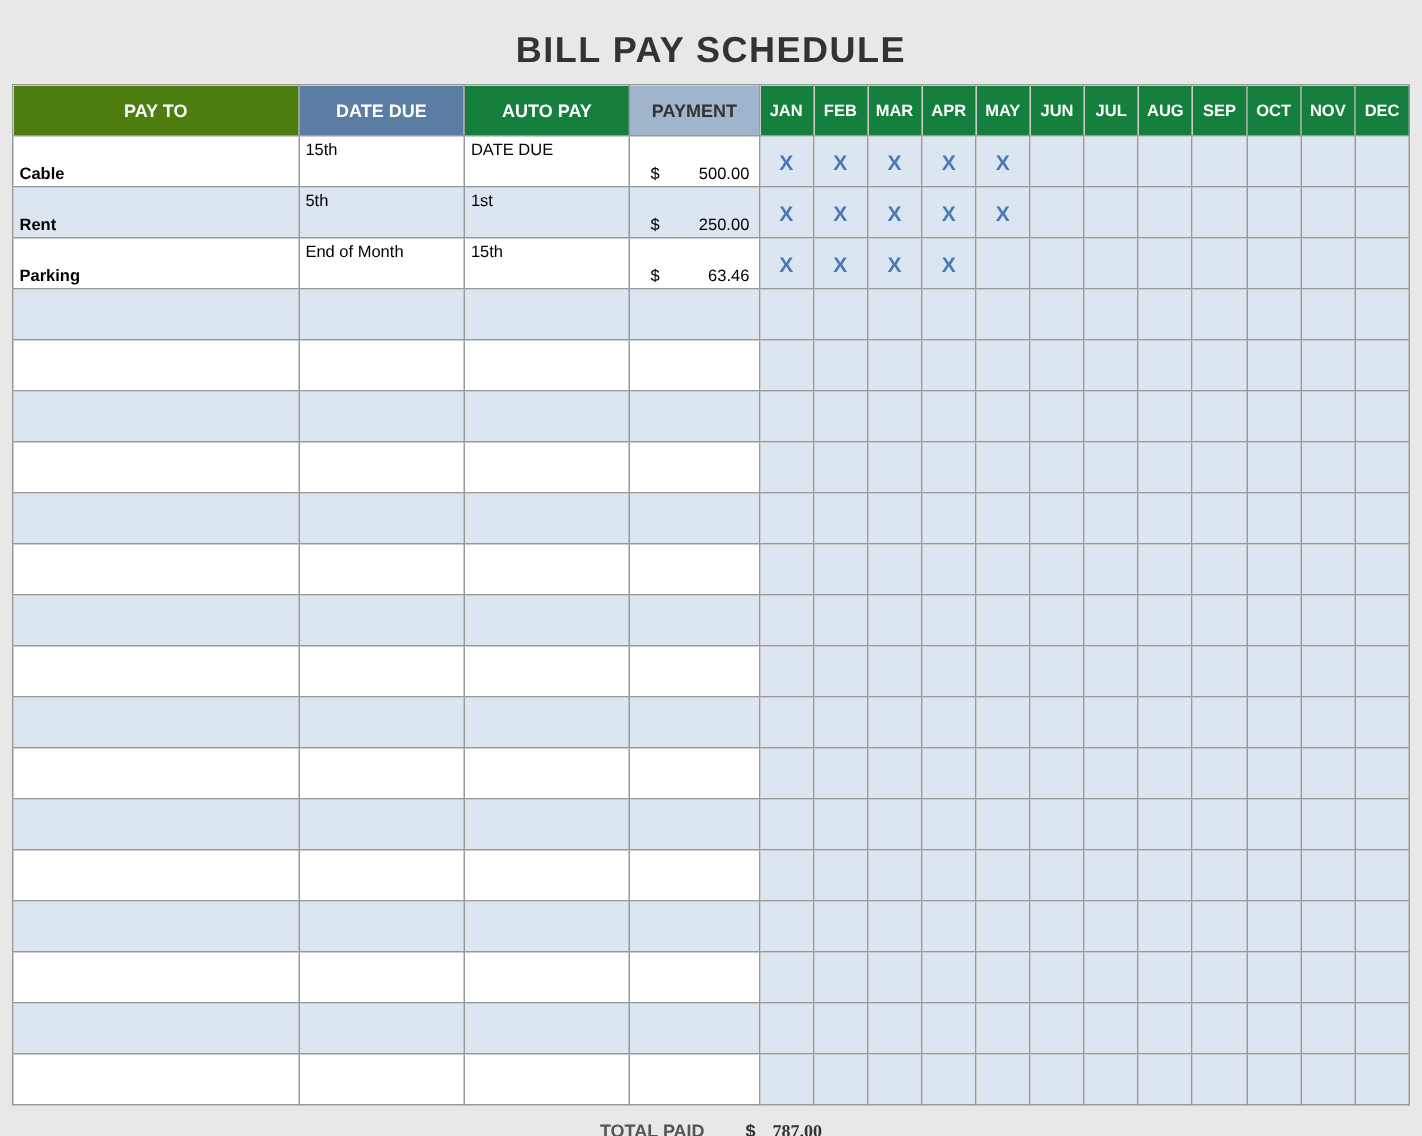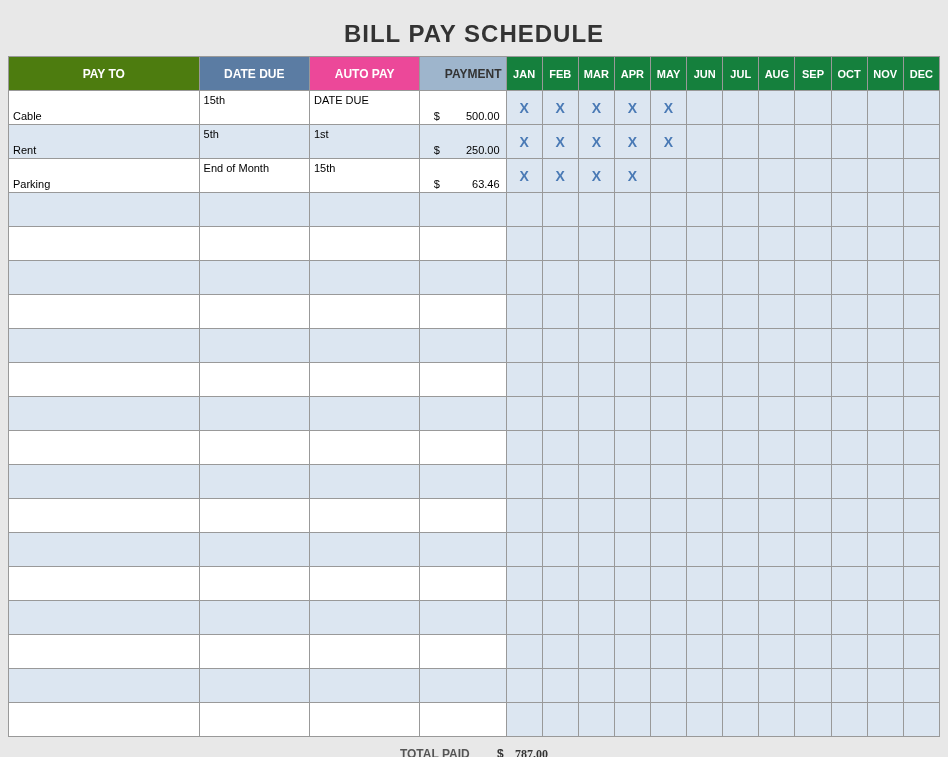--- a/index.html
+++ b/index.html
@@ -32,30 +32,30 @@
       white-space: nowrap;
     }
     th {
       color: white;
       font-weight: bold;
       text-align: center;
       font-size: 12px;
     }
     th.main1 { background: #4d7c0f; }
     th.main2 { background: #5b7ca3; }
-    th.main3 { background: #ec4899; }
-    th.main4 { background: #9eb5cc; color: #333; text-align: right; }
+    th.main3 { background: #15803d; }
+    th.main4 { background: #9eb5cc; color: #333; }
     th.month { background: #15803d; font-size: 11px; }
     col.payto   { width: 190px; }
     col.datedue { width: 110px; }
     col.autopay { width: 110px; }
     col.paycur  { width: 24px; }
     col.payamt  { width: 62px; }
     col.month   { width: 36px; }
-    td.payto { text-align: left; vertical-align: bottom; padding-bottom: 2px; }
+    td.payto { text-align: left; vertical-align: bottom; padding-bottom: 2px; font-weight: bold; }
     td.datedue, td.autopay { text-align: left; vertical-align: bottom; padding-bottom: 18px; }
     td.paycur { text-align: right; vertical-align: bottom; padding-bottom: 2px; border-right: none; }
     td.payamt { text-align: right; vertical-align: bottom; padding-bottom: 2px; padding-right: 6px; border-left: none; }
     td.month { text-align: center; vertical-align: middle; background: #dce6f1; color: #4a7ab5; font-weight: bold; font-size: 14px; }
     tr.striped td { background: #dce6f1; }
     tr.striped td.month { background: #dce6f1; }
     tr.plain td.month { background: #dce6f1; }
     .footer {
       text-align: center;
       padding: 10px 0;

